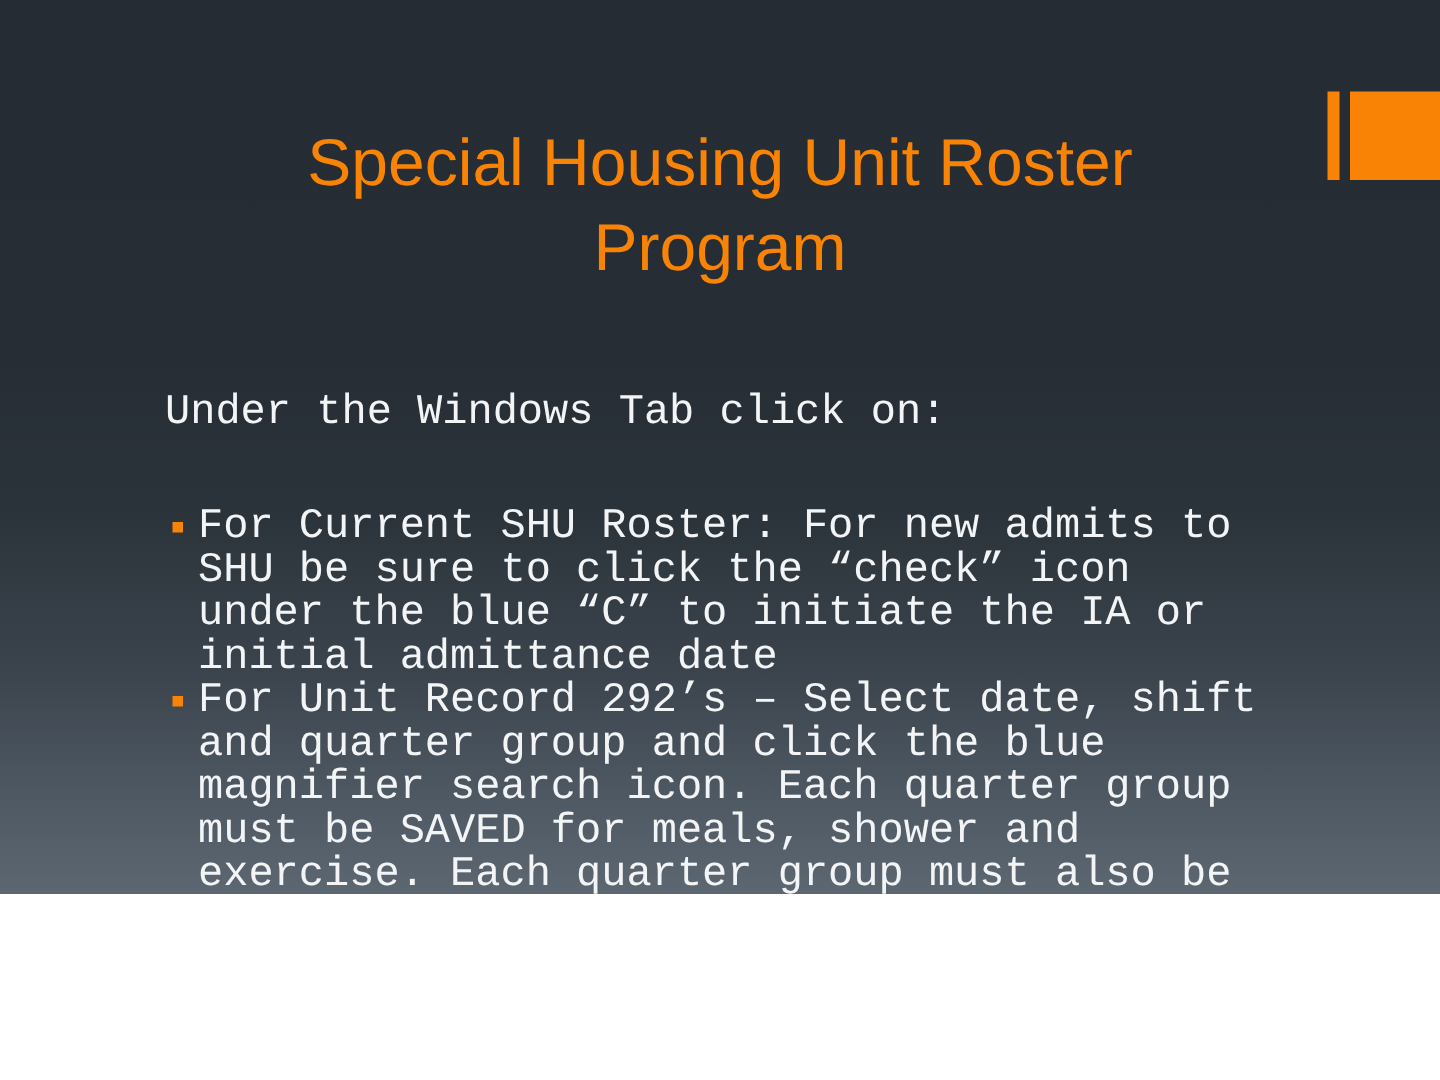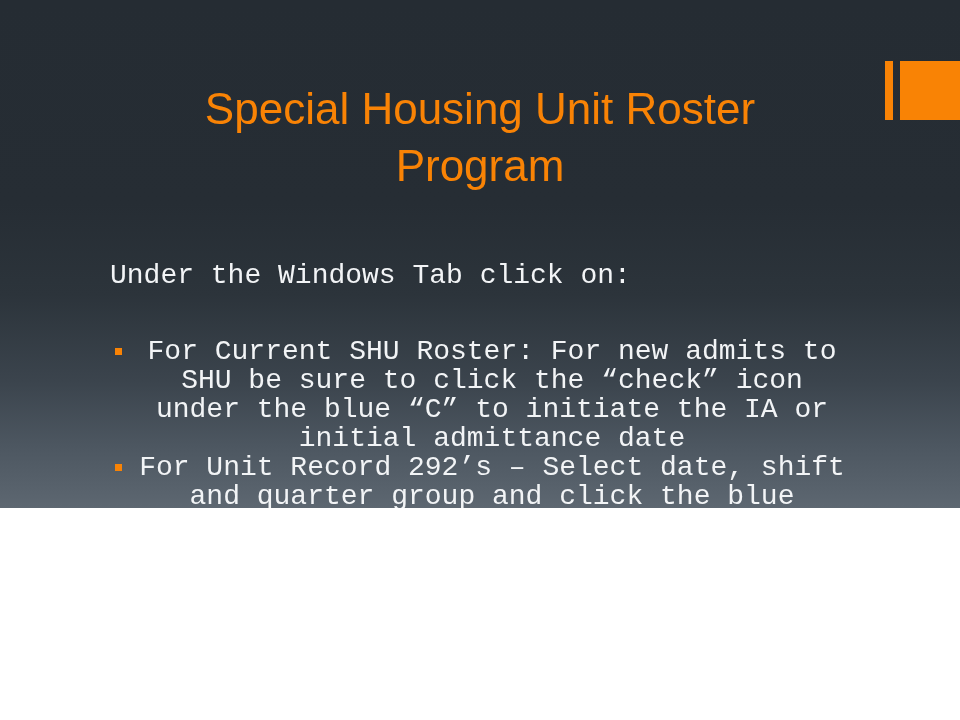--- a/index.html
+++ b/index.html
@@ -8,21 +8,21 @@
   }
   body {
     width: 960px;
     height: 720px;
     overflow: hidden;
     font-family: "Liberation Sans", sans-serif;
   }
   #slide {
     position: relative;
     width: 960px;
-    height: 508px;
+    height: 596px;
     background: linear-gradient(to bottom,
         #252c33 0%,
         #262d34 40%,
         #2c343b 58%,
         #3b444d 75%,
         #4d5761 88%,
         #5d6771 100%);
     overflow: hidden;
   }
 
@@ -76,21 +76,20 @@
   }
   ul.bullets {
     list-style: none;
     margin: 0;
     padding: 0;
   }
   ul.bullets > li {
     position: relative;
     padding-left: 22px;
     margin: 0 0 0 0;
-    text-align: center;
   }
   ul.bullets > li .marker {
     position: absolute;
     left: 5px;
     top: 11px;
     width: 7px;
     height: 7px;
     background: #f98305;
   }
   ul.bullets > li .btext {

